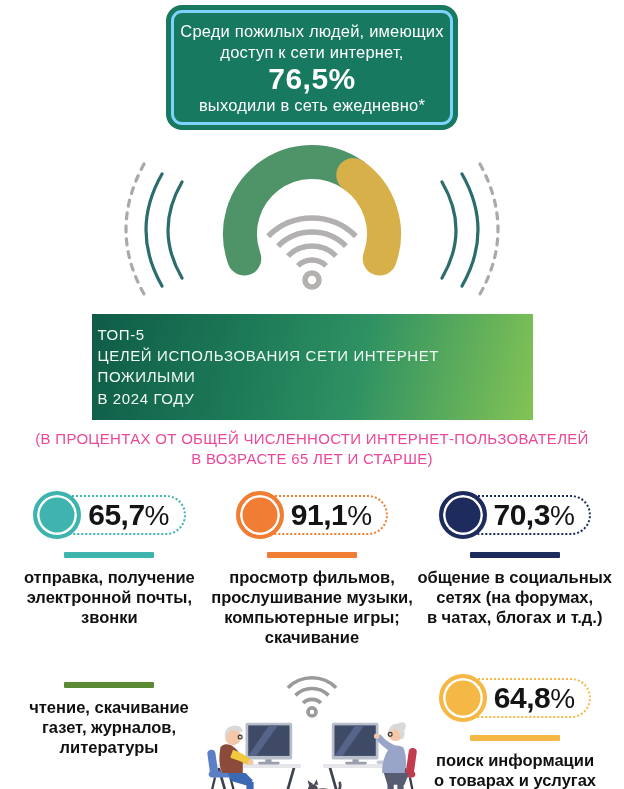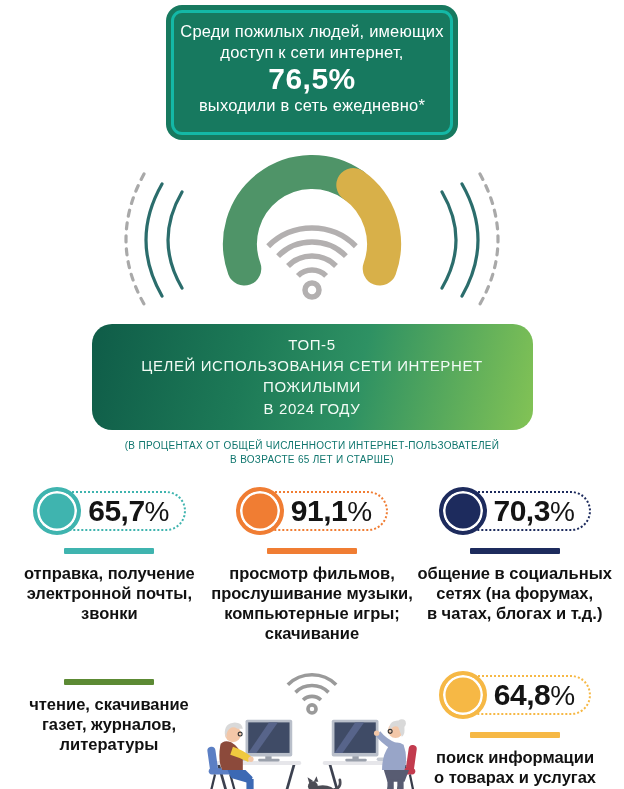--- a/index.html
+++ b/index.html
@@ -2,34 +2,34 @@
 <html><head>
 <meta charset="utf-8">
 <style>
   html,body{margin:0;padding:0;background:#fff;}
   .page{
     position:relative;width:624px;height:789px;margin:0 auto;background:#fff;
     font-family:"Liberation Sans","DejaVu Sans",sans-serif;overflow:hidden;
   }
   
   .hero{width:292px;margin:5px auto 0;border-radius:16px;padding:5px;box-sizing:border-box;}
-  .hero-inner{border:3px solid #14b8a6;border-radius:11px;padding:8px 6px 16px;text-align:center;color:#fff;}
+  .hero-inner{border:3px solid #7dd3fc;border-radius:11px;padding:8px 6px 6px;text-align:center;color:#fff;}
   .hero-line{font-size:16.5px;line-height:1.25;letter-spacing:.2px;}
   .hero-value{font-size:30px;font-weight:bold;line-height:1.1;letter-spacing:.5px;}
   
   .gauge-wrap{margin-top:2px;text-align:center;}
   
   .banner{
-    width:441px;margin:10px auto 0;border-radius:20px;padding:10px 6px 11px;box-sizing:border-box;
+    width:441px;margin:10px auto 0;border-radius:0;padding:10px 6px 11px;box-sizing:border-box;
     background:linear-gradient(103deg,#0f5c48 0%,#1d7a57 35%,#2e9163 60%,#83c355 100%);
-    color:#f2fbf5;text-align:center;font-size:15px;line-height:1.42;letter-spacing:.6px;
+    color:#f2fbf5;text-align:left;font-size:15px;line-height:1.42;letter-spacing:.6px;
   }
   
   .subtitle{
-    margin-top:9px;text-align:center;color:#0f766e;font-size:10px;line-height:1.35;
+    margin-top:9px;text-align:center;color:#ec4899;font-size:15px;line-height:1.35;
     letter-spacing:.3px;white-space:pre-line;
   }
   
   .stats-row{display:flex;justify-content:space-between;padding:0 12px;box-sizing:border-box;}
   .row1{margin-top:20px;}
   .row2{margin-top:26px;}
   .col{text-align:center;}
   .col-a{width:196px;}
   .col-b{width:212px;}
   .col-c{width:196px;}

